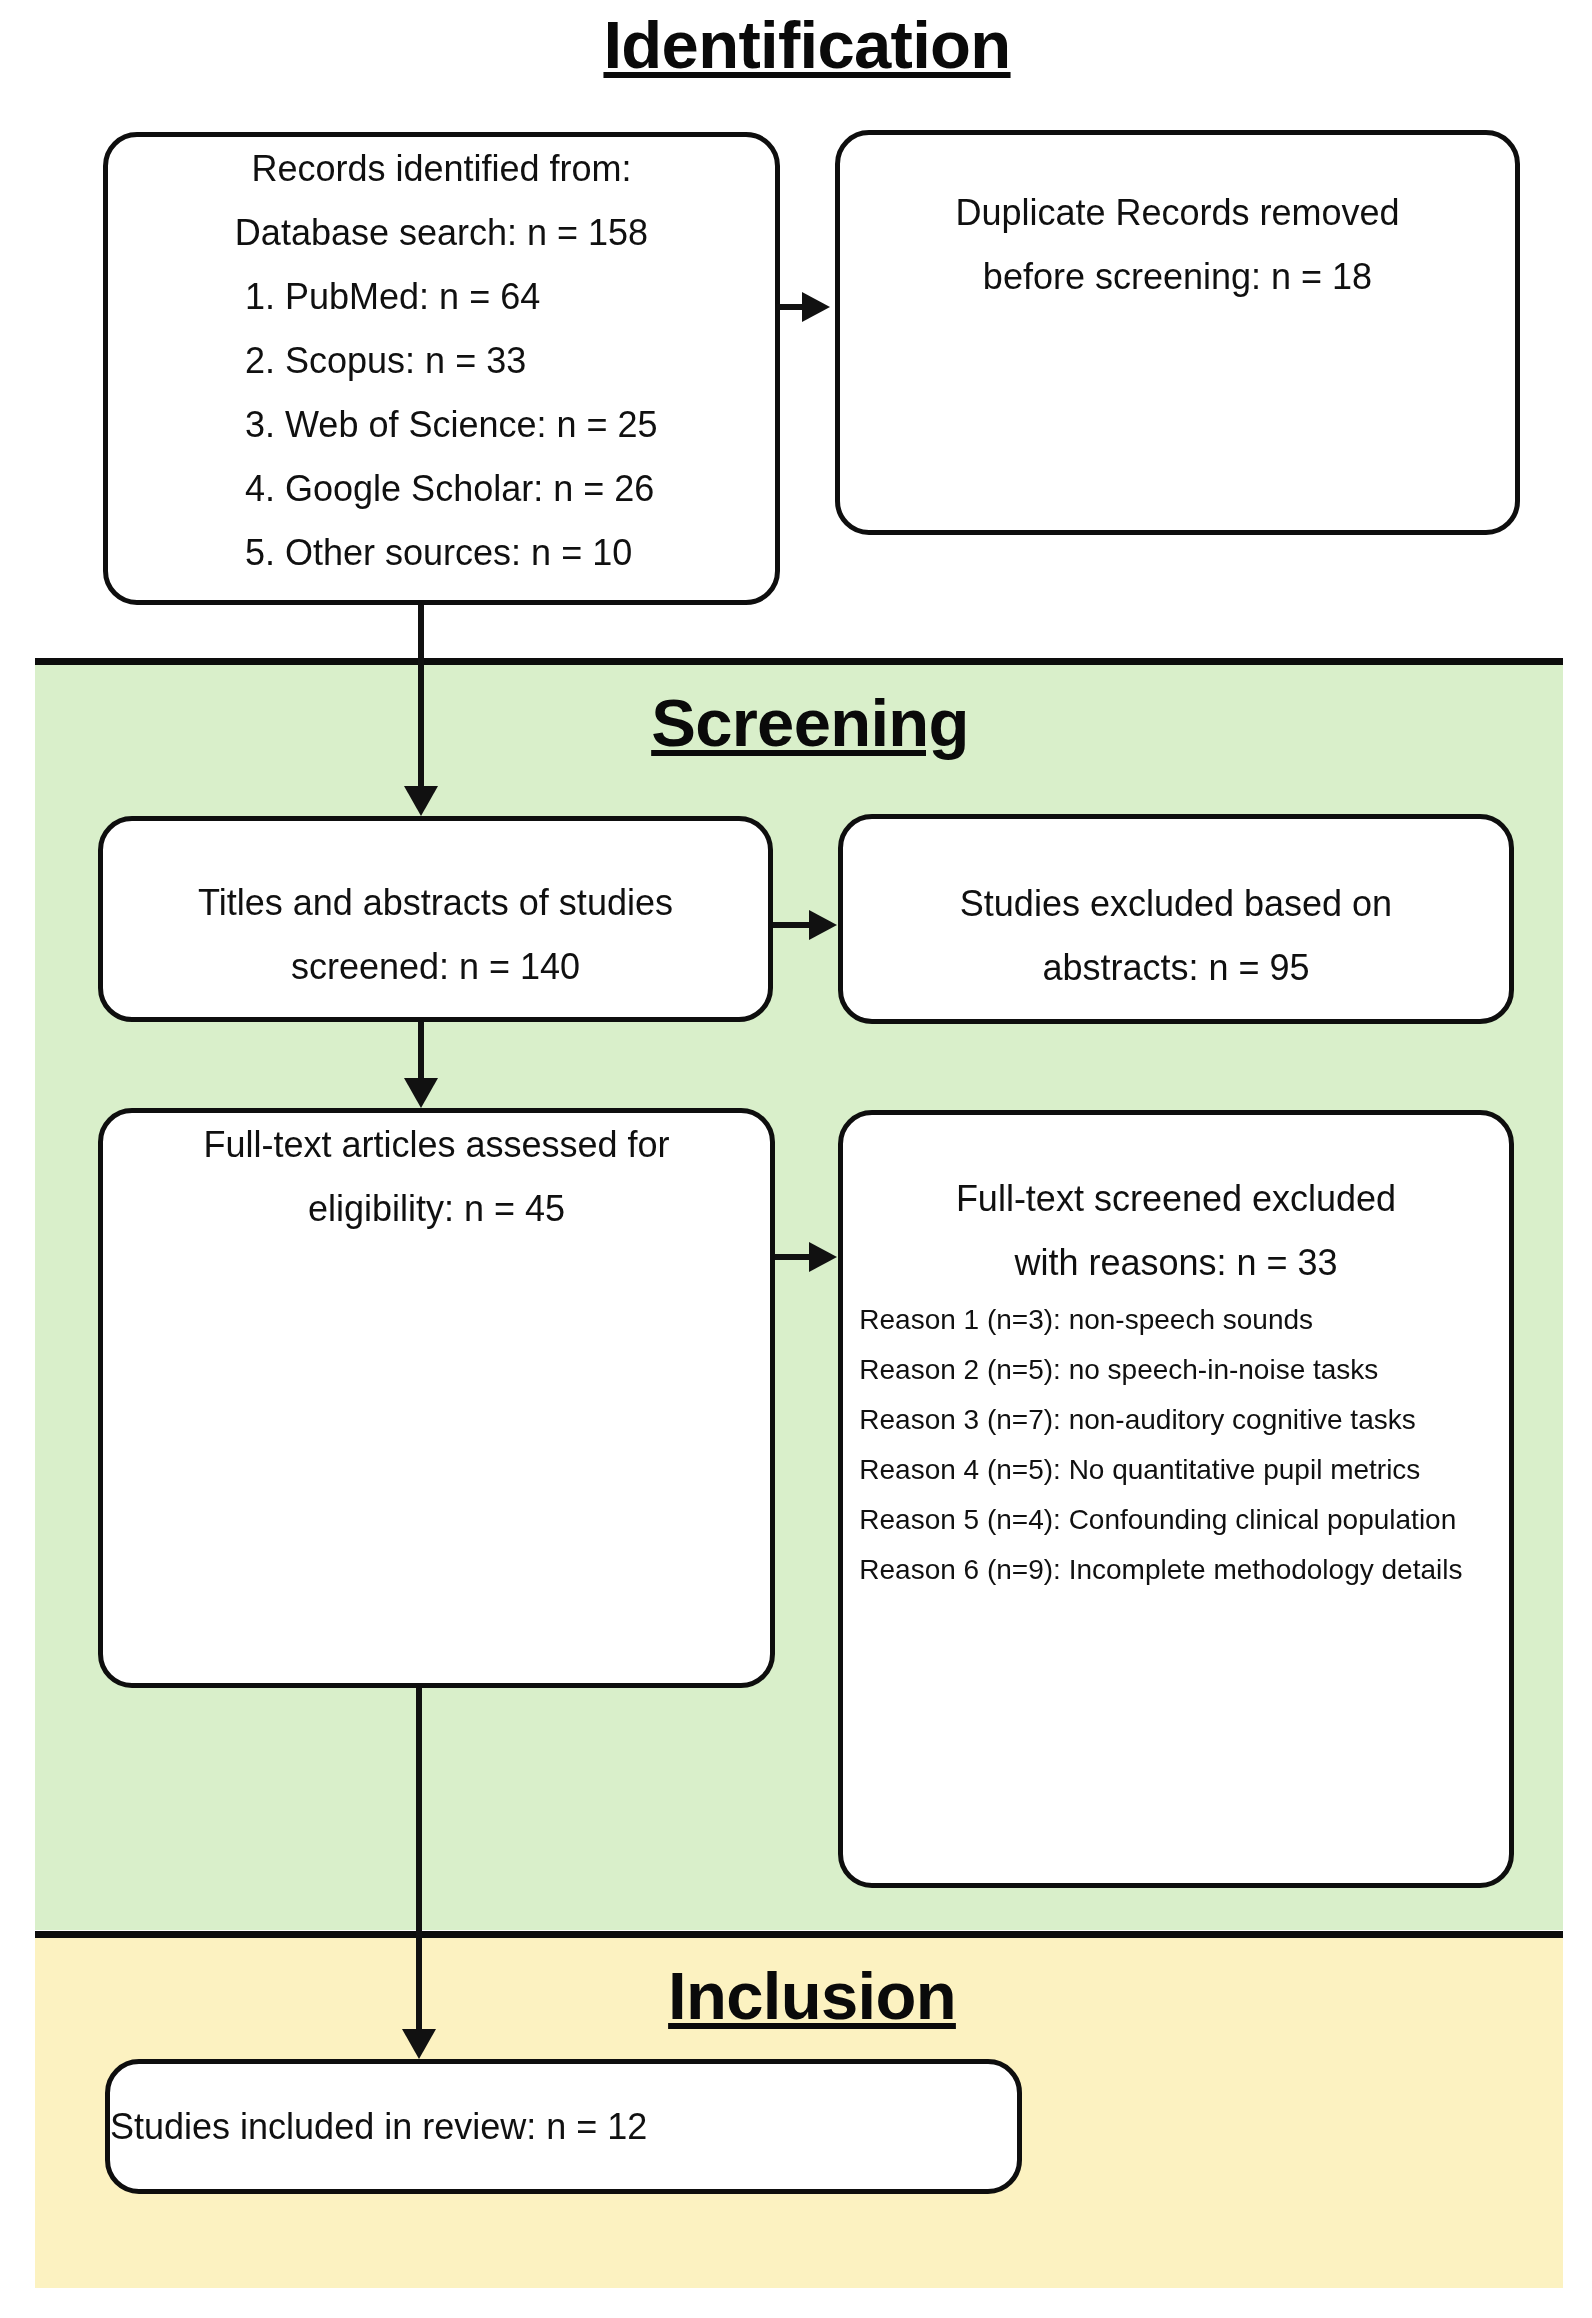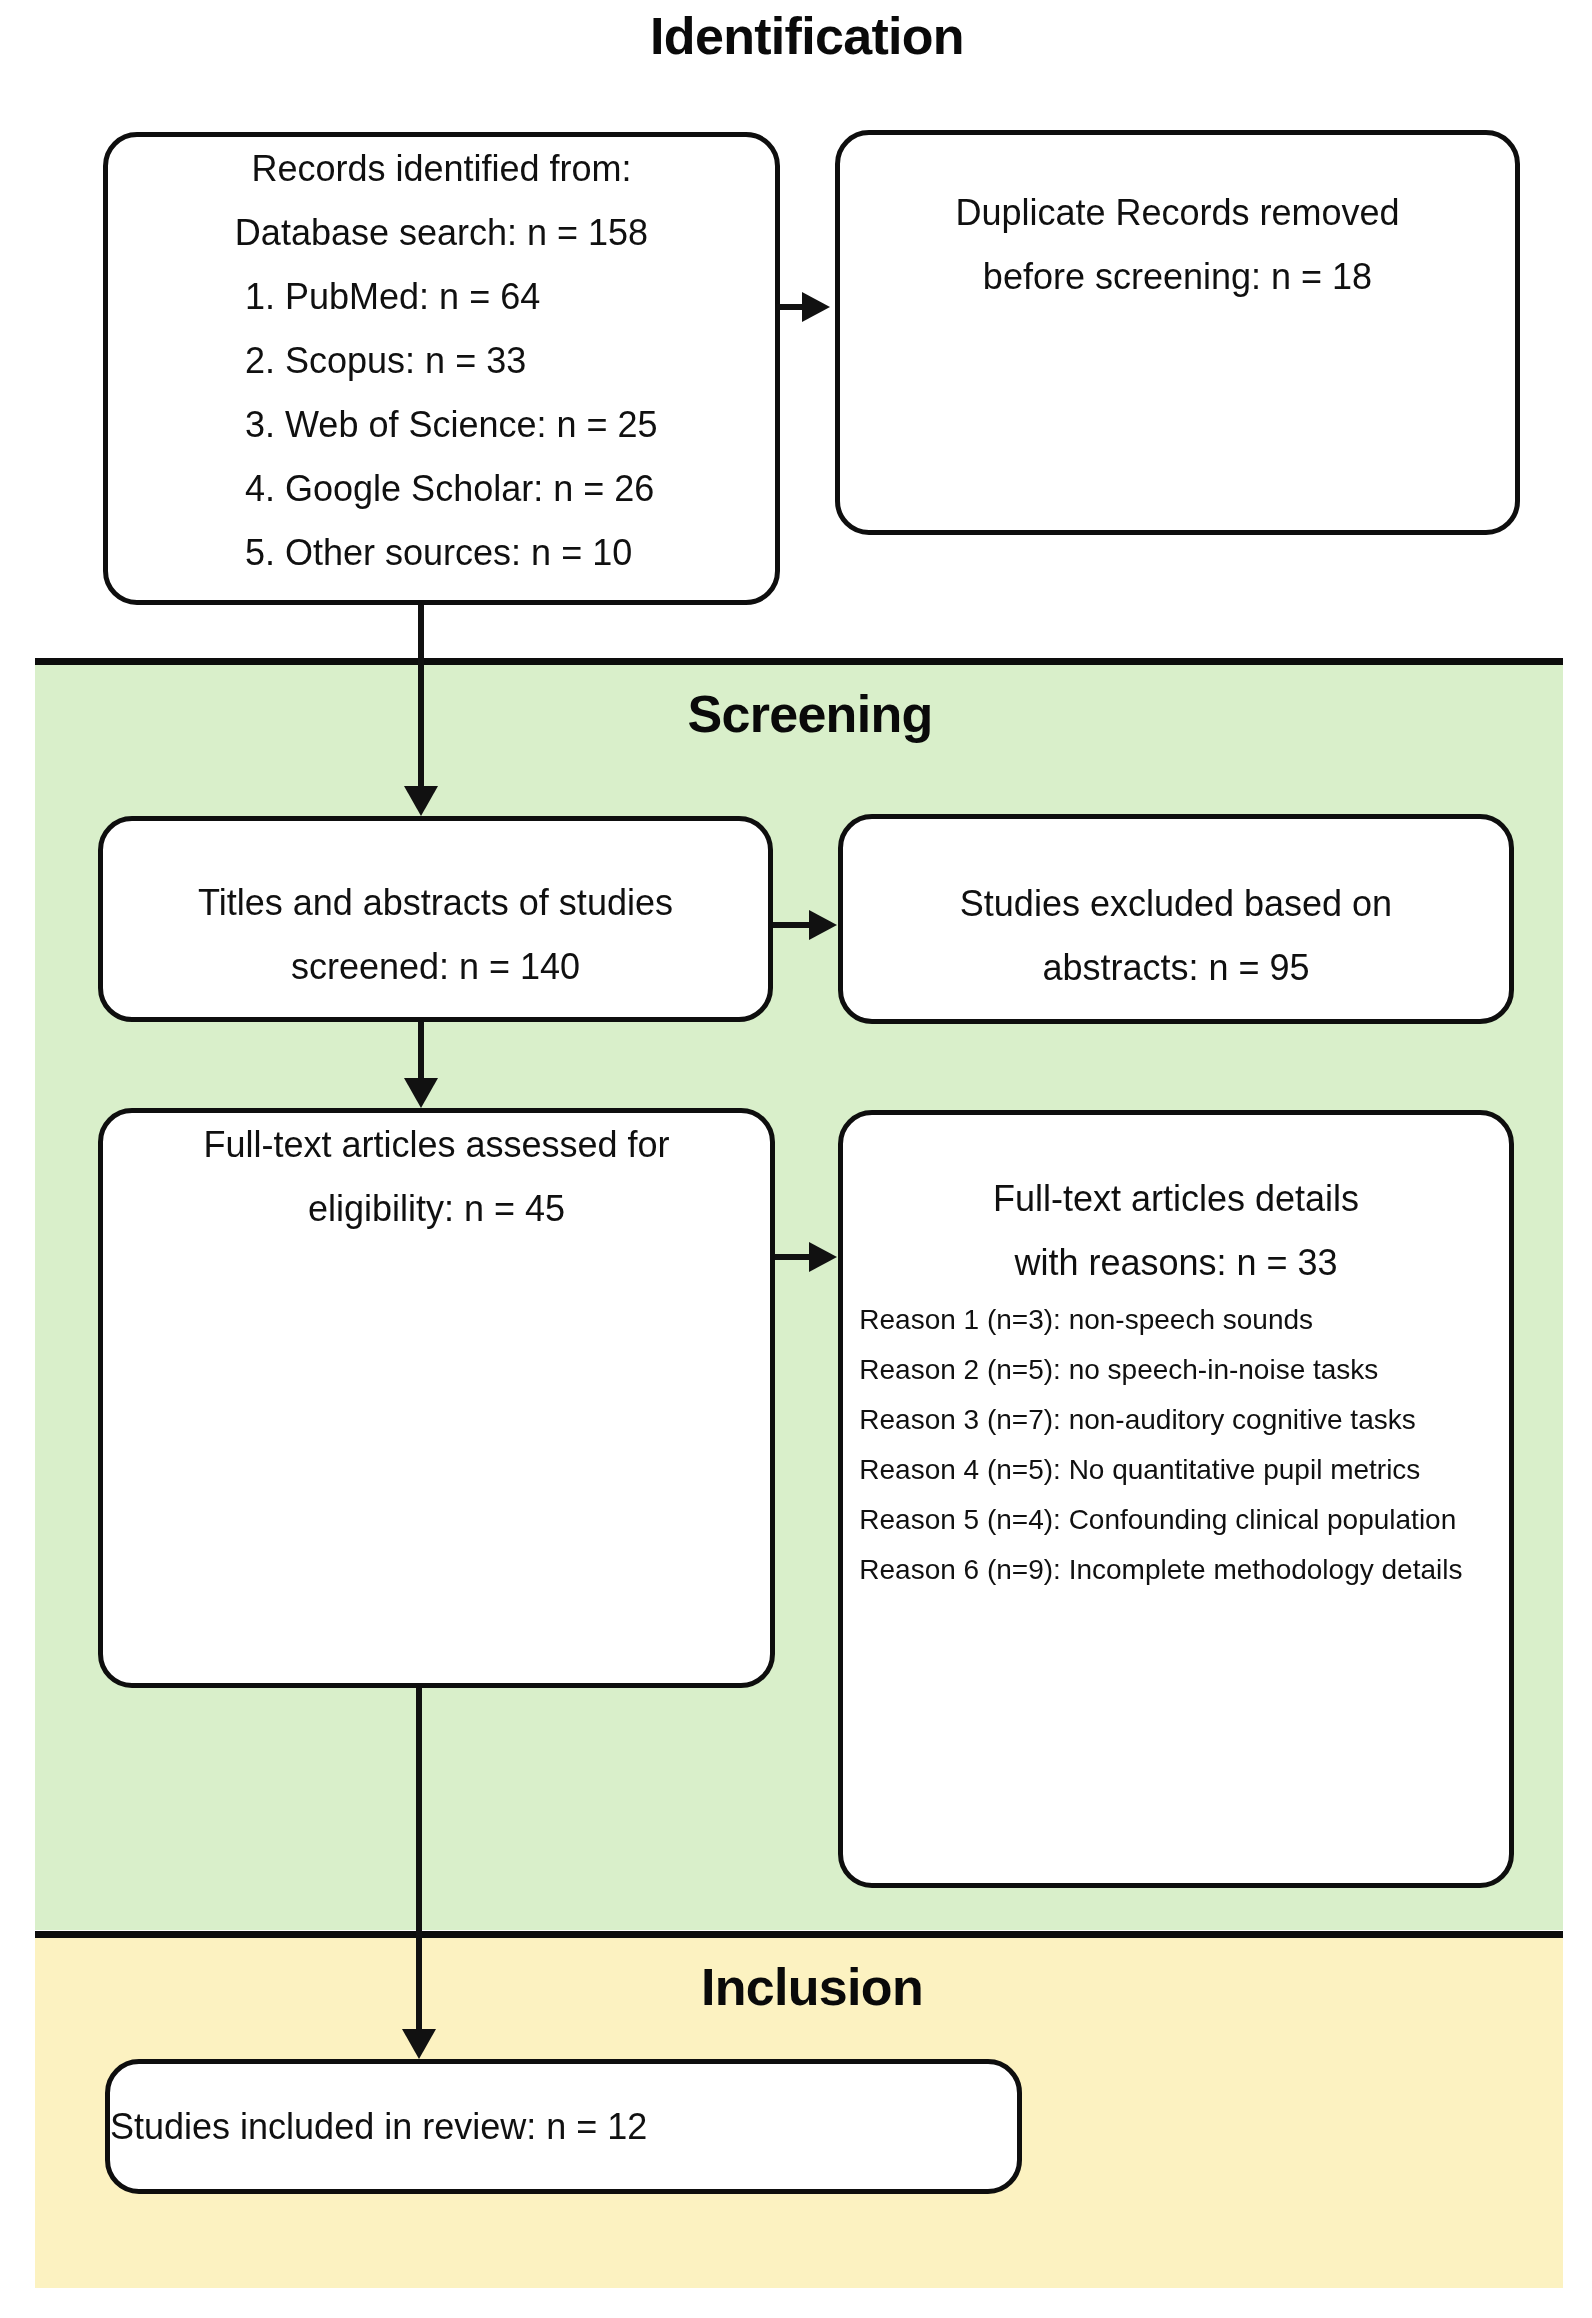--- a/index.html
+++ b/index.html
@@ -7,21 +7,21 @@
     width:1593px;height:2319px;position:relative;background:#ffffff;
     font-family:"Liberation Sans","DejaVu Sans",sans-serif;color:#101010;
     overflow:hidden;
   }
   .band{position:absolute;left:35px;width:1528px;box-sizing:border-box;border-top:7.4px solid #0d0d0d;}
   .band.green{top:658px;height:1272px;background:#d9efca;}
   .band.yellow{top:1931px;height:357px;background:#fcf2c1;}
 
   .heading{
     position:absolute;transform:translateX(-50%);
-    font-size:52px;font-weight:700;letter-spacing:-0.7px;color:#0a0a0a;white-space:nowrap;
+    font-size:67px;font-weight:700;letter-spacing:-0.7px;color:#0a0a0a;white-space:nowrap;text-decoration:underline;
   }
   #h-identification{left:807px;top:6px;}
   #h-screening{left:810px;top:684px;}
   #h-inclusion{left:812px;top:1957px;}
 
   .box{
     position:absolute;box-sizing:border-box;background:#ffffff;
     border:5.2px solid #0e0e0e;border-radius:34px;
     font-size:36px;line-height:64px;text-align:center;
   }
@@ -96,21 +96,21 @@
   <div>Studies excluded based on</div>
   <div>abstracts: n = 95</div>
 </div>
 
 <div class="box" id="box-fulltext">
   <div>Full-text articles assessed for</div>
   <div>eligibility: n = 45</div>
 </div>
 
 <div class="box" id="box-reasons">
-  <div>Full-text articles details</div>
+  <div>Full-text screened excluded</div>
   <div>with reasons: n = 33</div>
   <div class="reasons-list">
 
   <div class="reason">Reason 1 (n=3): non-speech sounds</div>
       <div class="reason">Reason 2 (n=5): no speech-in-noise tasks</div>
       <div class="reason">Reason 3 (n=7): non-auditory cognitive tasks</div>
       <div class="reason">Reason 4 (n=5): No quantitative pupil metrics</div>
       <div class="reason">Reason 5 (n=4): Confounding clinical population</div>
       <div class="reason">Reason 6 (n=9): Incomplete methodology details</div>
     </div>

